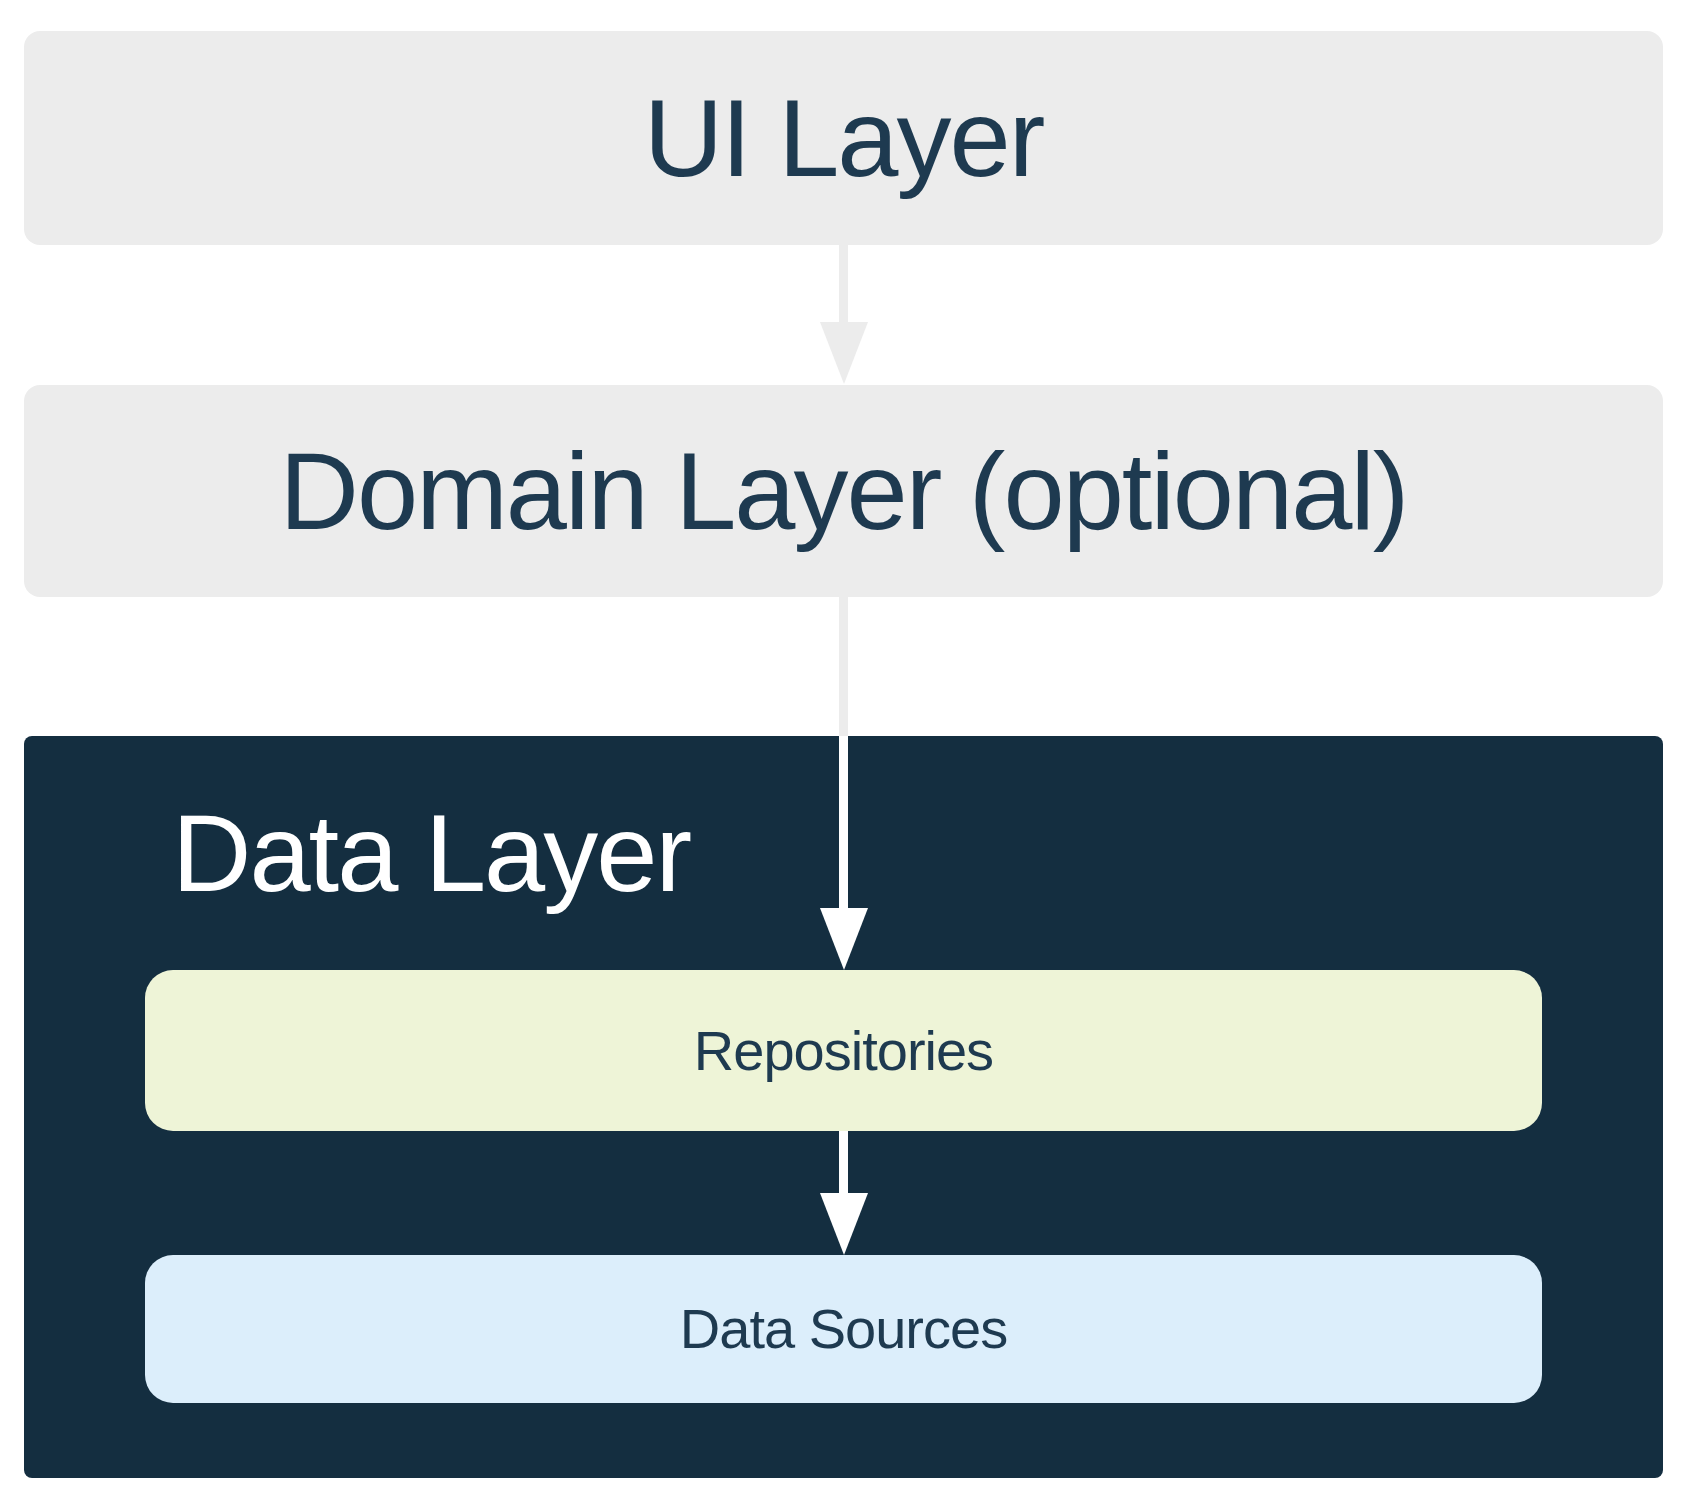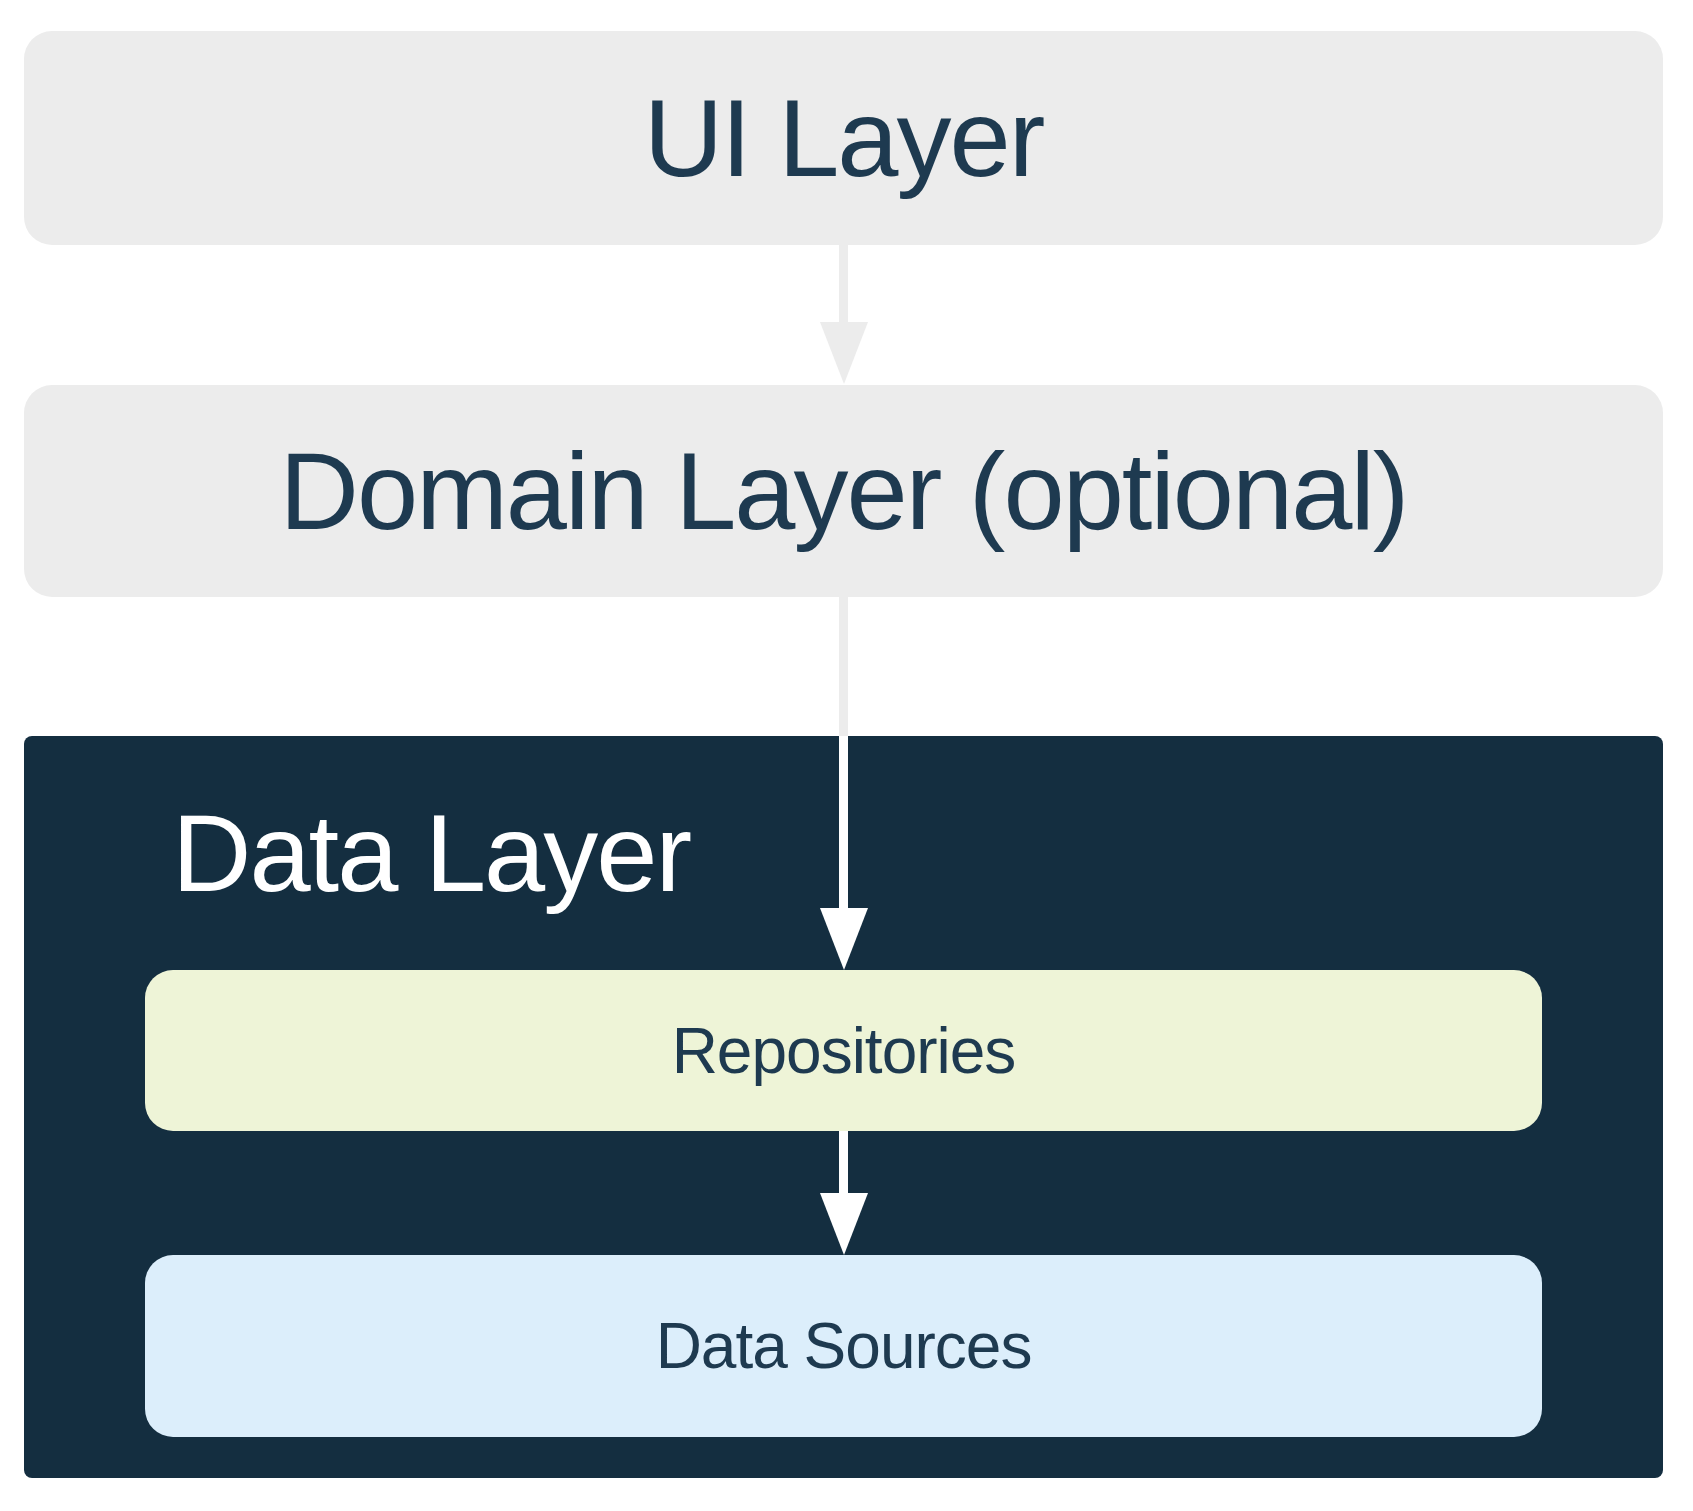--- a/index.html
+++ b/index.html
@@ -30,21 +30,21 @@
     position: absolute;
     box-sizing: border-box;
     display: flex;
     align-items: center;
     justify-content: center;
   }
   .layer-gray {
     left: 24px;
     width: 1639px;
     background: var(--layer-box-gray);
-    border-radius: 28px;
+    border-radius: 16px;
   }
   .layer-gray .label {
     color: var(--text-navy);
     font-size: 110px;
     letter-spacing: -2px;
     line-height: 1;
     white-space: nowrap;
   }
   .ui-layer { top: 31px; height: 214px; }
   .domain-layer { top: 385px; height: 212px; }
@@ -67,27 +67,27 @@
     line-height: 1;
     white-space: nowrap;
   }
   .inner-box {
     left: 121px;
     width: 1397px;
     border-radius: 28px;
   }
   .inner-box .label {
     color: var(--text-navy);
-    font-size: 64px;
+    font-size: 56px;
     letter-spacing: -1px;
     line-height: 1;
     white-space: nowrap;
   }
   .repositories { top: 234px; height: 161px; background: var(--repositories-fill); }
-  .data-sources { top: 519px; height: 182px; background: var(--data-sources-fill); }
+  .data-sources { top: 519px; height: 148px; background: var(--data-sources-fill); }
 
   .arrow { position: absolute; z-index: 5; }
   .arrow-shaft {
     position: absolute;
     left: 839px;
     width: 9px;
   }
   .arrow-head {
     position: absolute;
     left: 820px;

